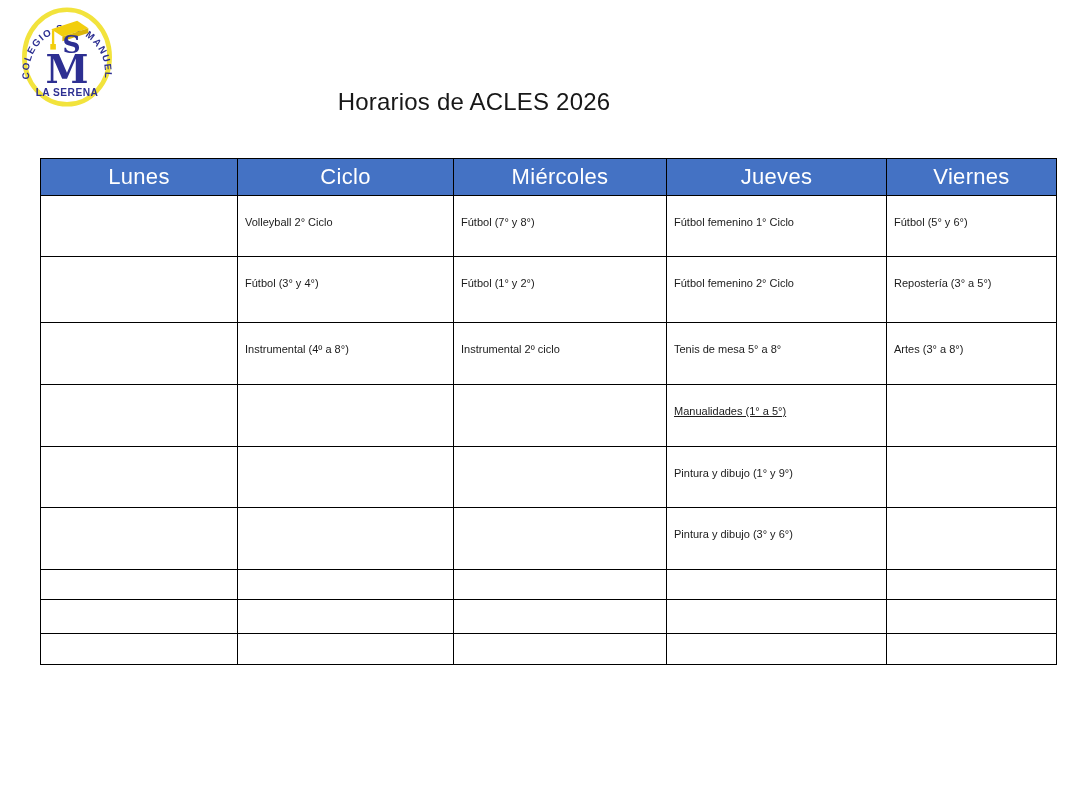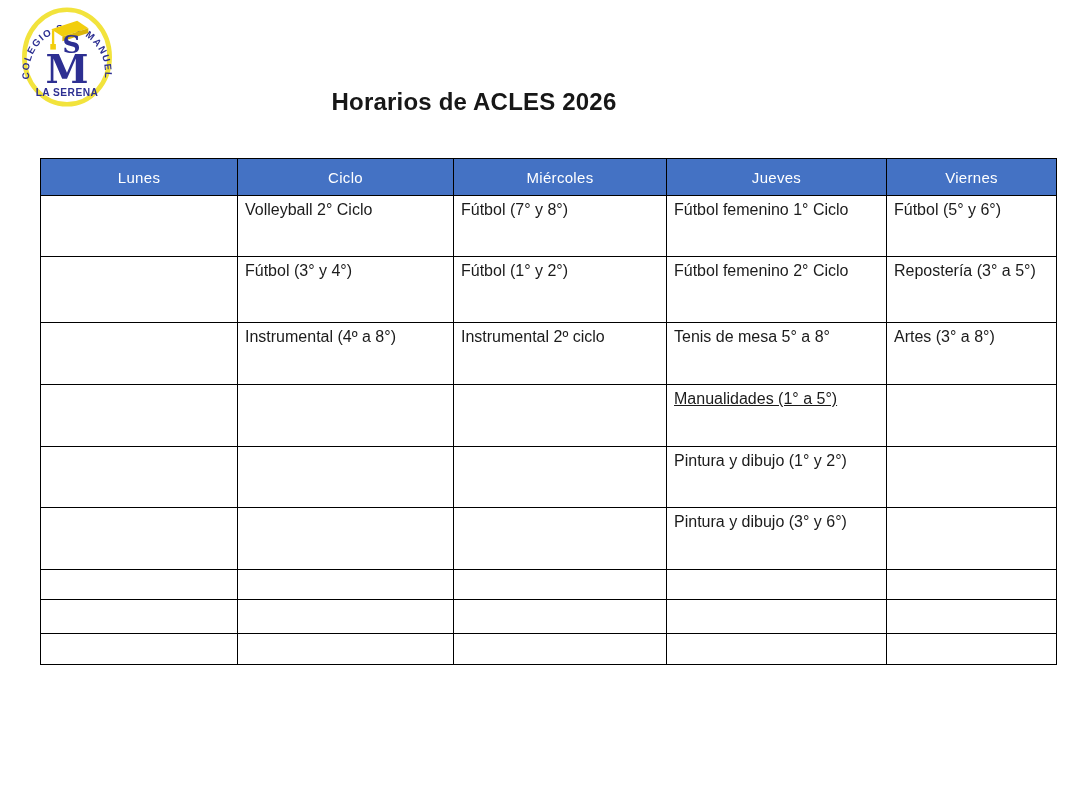--- a/index.html
+++ b/index.html
@@ -11,31 +11,31 @@
     --cap-gold:#F2CE0D;
   }
   *{margin:0;padding:0;box-sizing:border-box;}
   html,body{width:1073px;height:792px;background:#FFFFFF;
     font-family:"Liberation Sans", sans-serif;color:#1a1a1a;overflow:hidden;}
   .page{position:relative;width:1073px;height:792px;background:#FFFFFF;}
 
   .logo-wrap{position:absolute;left:16px;top:4px;width:102px;height:106px;}
 
   .page-title{position:absolute;left:0;top:88px;width:948px;text-align:center;
-    font-size:24px;font-weight:bold;color:#171717;letter-spacing:0.2px;}
+    font-size:24px;font-weight:normal;color:#171717;letter-spacing:0.2px;}
 
   table.schedule{position:absolute;left:40px;top:158px;width:1016px;
     border-collapse:collapse;table-layout:fixed;}
   table.schedule th{
     background:var(--header-bg);color:var(--header-text);
-    font-size:15px;font-weight:400;text-align:center;
+    font-size:22px;font-weight:400;text-align:center;
     height:37px;border:1px solid var(--border);letter-spacing:0.3px;}
   table.schedule td{
     border:1px solid var(--border);vertical-align:top;
-    font-size:16px;line-height:1.38;padding:3px 6px 2px 7px;
+    font-size:11px;line-height:1.38;padding:19px 6px 2px 7px;
     color:#1b1b1b;overflow:hidden;}
   col.c1{width:197px}col.c2{width:216px}col.c3{width:213px}
   col.c4{width:220px}col.c5{width:170px}
 </style>
 </head>
 <body>
 
 <div class="page">
 
   <div class="logo-wrap">
@@ -104,21 +104,21 @@
           <td></td>
           <td></td>
           <td></td>
           <td>Manualidades (1° a 5°)</td>
           <td></td>
         </tr>
         <tr style="height: 61px;">
           <td></td>
           <td></td>
           <td></td>
-          <td>Pintura y dibujo (1° y 2°)</td>
+          <td>Pintura y dibujo (1° y 9°)</td>
           <td></td>
         </tr>
         <tr style="height: 62px;">
           <td></td>
           <td></td>
           <td></td>
           <td>Pintura y dibujo (3° y 6°)</td>
           <td></td>
         </tr>
         <tr style="height: 30px;">

